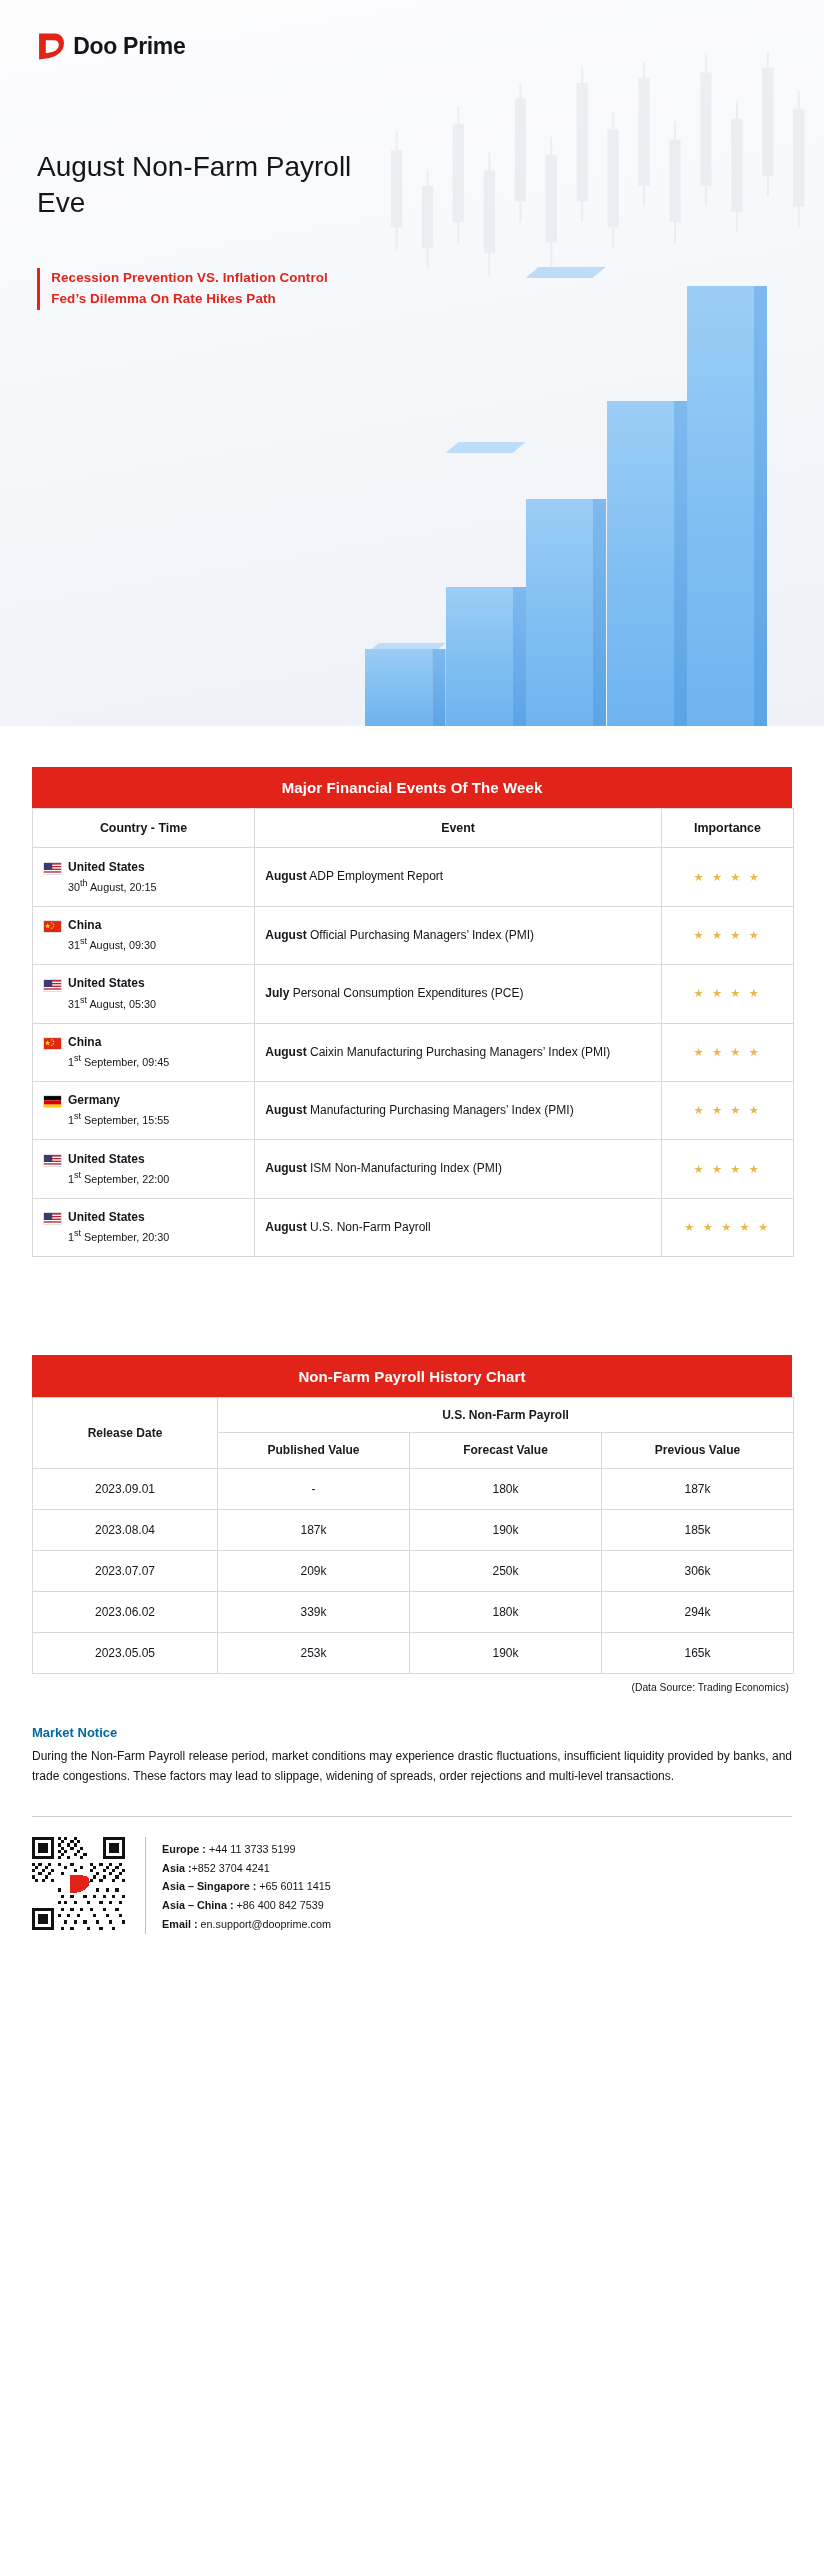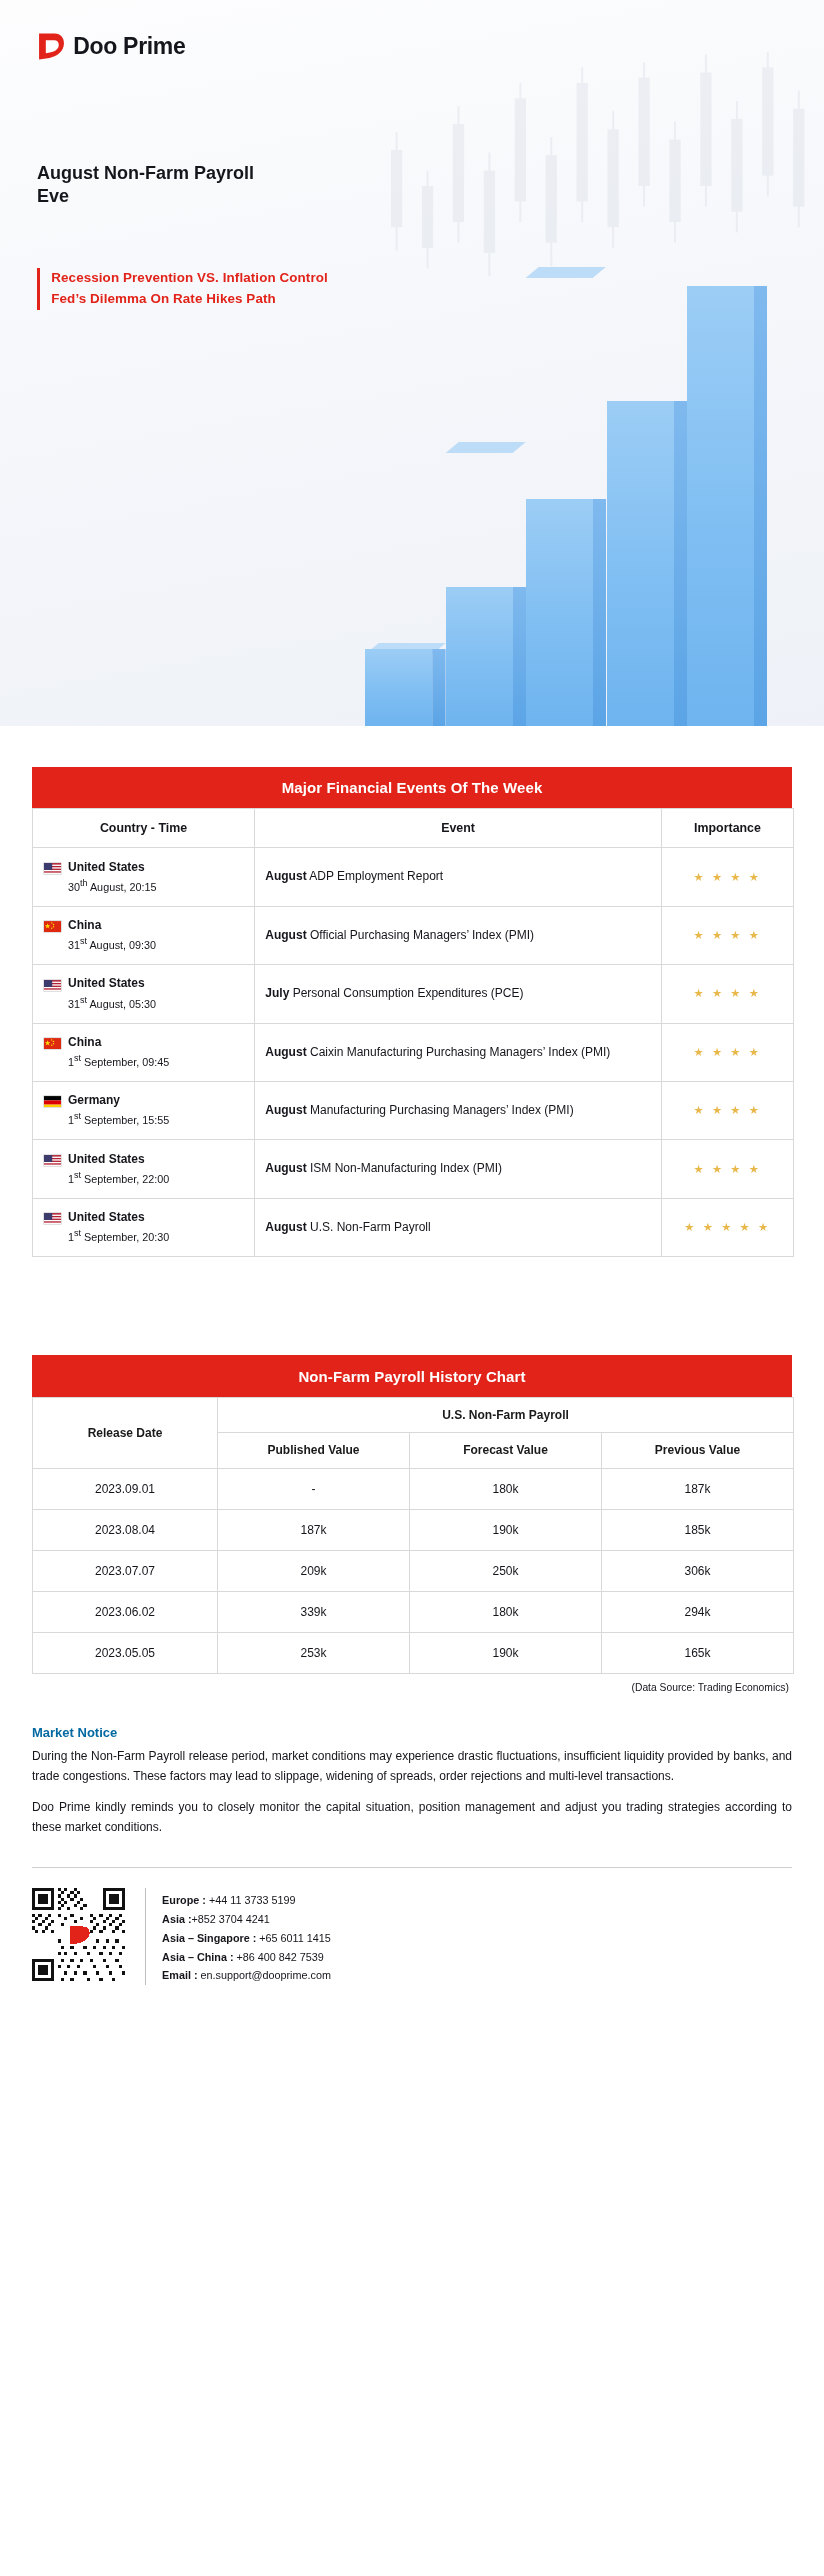--- a/index.html
+++ b/index.html
@@ -43,23 +43,23 @@
     position: relative;
   }
   .logo-text {
     font-size: 23px;
     font-weight: bold;
     letter-spacing: -0.3px;
     color: #15151c;
   }
   .hero-title {
     position: absolute;
-    left: 37px; top: 162px;
-    font-size: 18px;
-    font-weight: bold;
+    left: 37px; top: 149px;
+    font-size: 28px;
+    font-weight: normal;
     line-height: 1.28;
     color: #15151c;
     z-index: 5;
     max-width: 422px;
   }
   .hero-sub {
     position: absolute;
     left: 37px; top: 268px;
     border-left: 3.6px solid #e2231a;
     padding-left: 11.3px;
@@ -568,21 +568,20 @@
           <td>165k</td>
         </tr>
       </tbody>
     </table>
     <div class="src-note">(Data Source: Trading Economics)</div>
   </div>
 
   <div class="notice">
     <h3>Market Notice</h3>
     <p>During the Non-Farm Payroll release period, market conditions may experience drastic fluctuations, insufficient liquidity provided by banks, and trade congestions. These factors may lead to slippage, widening of spreads, order rejections and multi-level transactions.</p>
-    <p>Doo Prime kindly reminds you to closely monitor the capital situation, position management and adjust you trading strategies according to these market conditions.</p>
   </div>
 
   <div class="footer">
     <div class="qr">
       <svg width="93" height="93" viewBox="0 0 29 29" shape-rendering="crispEdges">
         <rect width="29" height="29" fill="#fff"></rect>
         <g fill="#111">
           <rect x="0" y="0" width="7" height="1"></rect>
             <rect x="0" y="6" width="7" height="1"></rect>
           <rect x="0" y="0" width="1" height="7"></rect>

